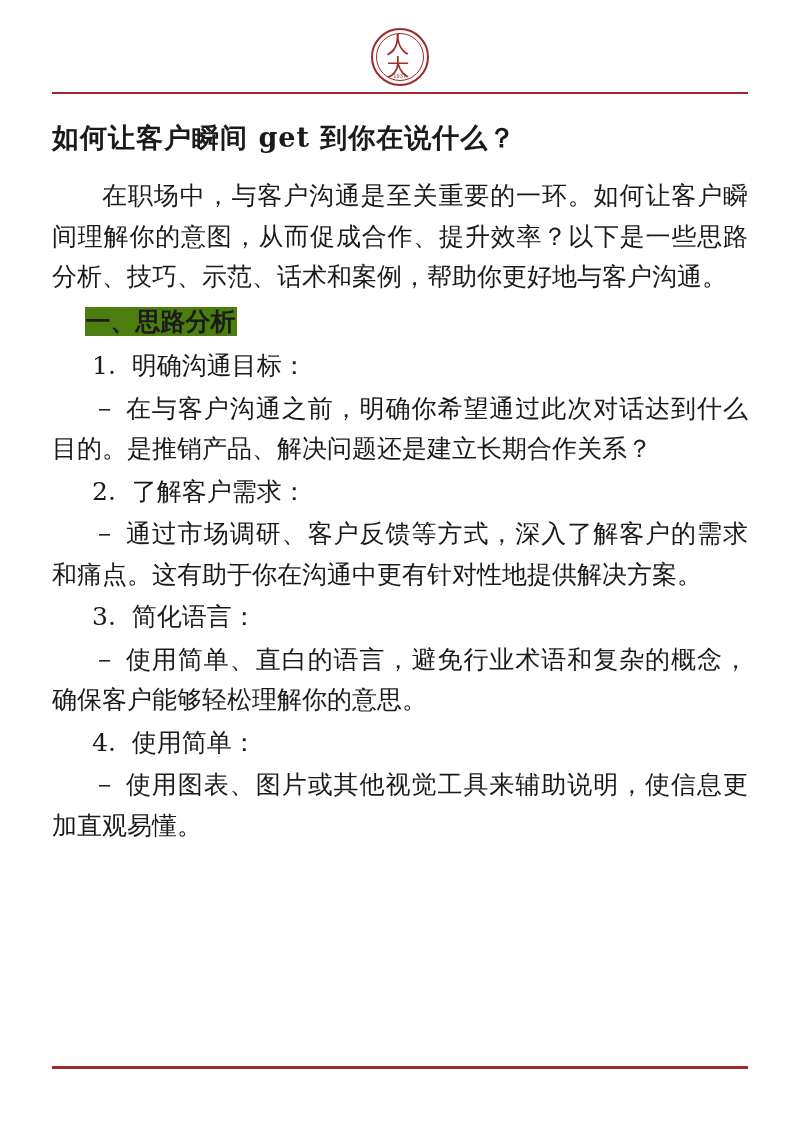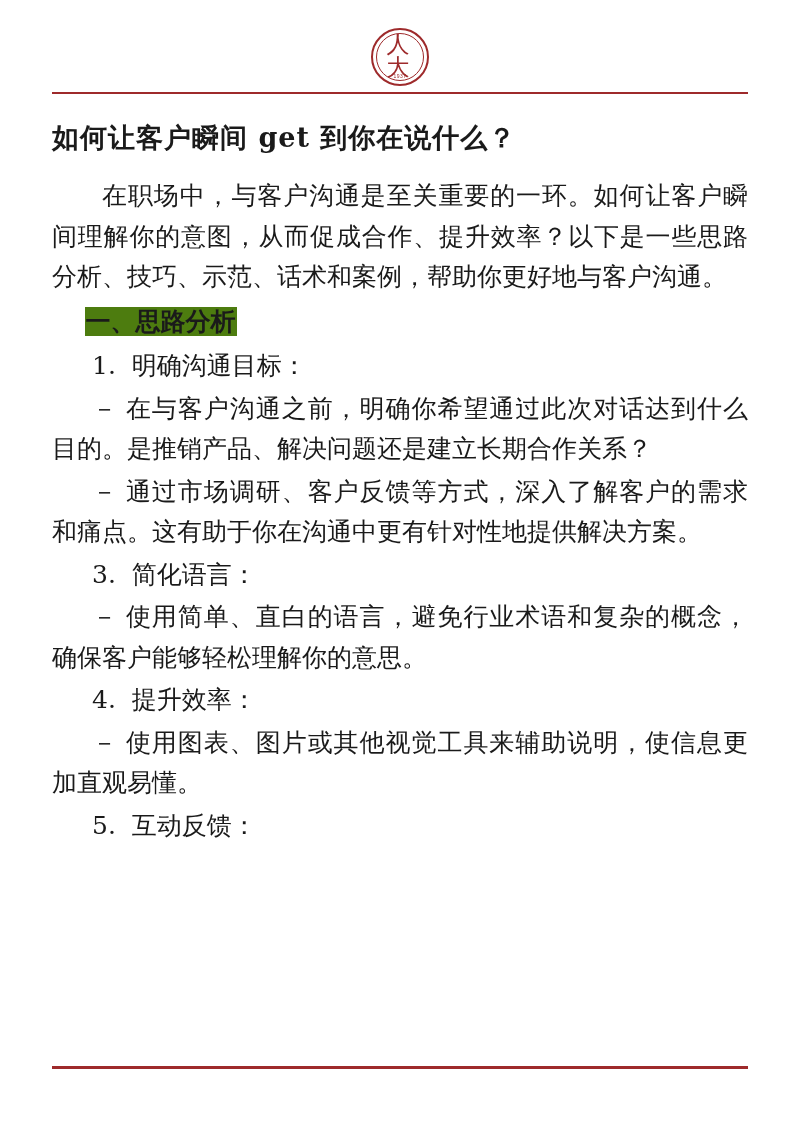--- a/index.html
+++ b/index.html
@@ -158,29 +158,29 @@
 
   <div class="body-text">
 
     <p class="indent-2">在职场中，与客户沟通是至关重要的一环。如何让客户瞬间理解你的意图，从而促成合作、提升效率？以下是一些思路分析、技巧、示范、话术和案例，帮助你更好地与客户沟通。</p>
 
     <p class="section-head indent-1"><span class="highlight">一、思路分析</span></p>
 
     <p class="numbered"><span>1.</span>&nbsp;&nbsp;<span>明确沟通目标：</span></p>
     <p class="dash-line">－ 在与客户沟通之前，明确你希望通过此次对话达到什么目的。是推销产品、解决问题还是建立长期合作关系？</p>
 
+    <p class="numbered"><span>2.</span>&nbsp;&nbsp;<span>了解客户需求：</span></p>
     <p class="dash-line">－ 通过市场调研、客户反馈等方式，深入了解客户的需求和痛点。这有助于你在沟通中更有针对性地提供解决方案。</p>
 
     <p class="numbered"><span>3.</span>&nbsp;&nbsp;<span>简化语言：</span></p>
     <p class="dash-line">－ 使用简单、直白的语言，避免行业术语和复杂的概念，确保客户能够轻松理解你的意思。</p>
 
-    <p class="numbered"><span>4.</span>&nbsp;&nbsp;<span>提升效率：</span></p>
+    <p class="numbered"><span>4.</span>&nbsp;&nbsp;<span>使用简单：</span></p>
     <p class="dash-line">－ 使用图表、图片或其他视觉工具来辅助说明，使信息更加直观易懂。</p>
 
-    <p class="numbered"><span>5.</span>&nbsp;&nbsp;<span>互动反馈：</span></p>
 
   </div>
 
   <div class="spacer"></div>
 
   <hr class="rule-bottom">
   <div class="footer-space"></div>
 
 </div>
 

